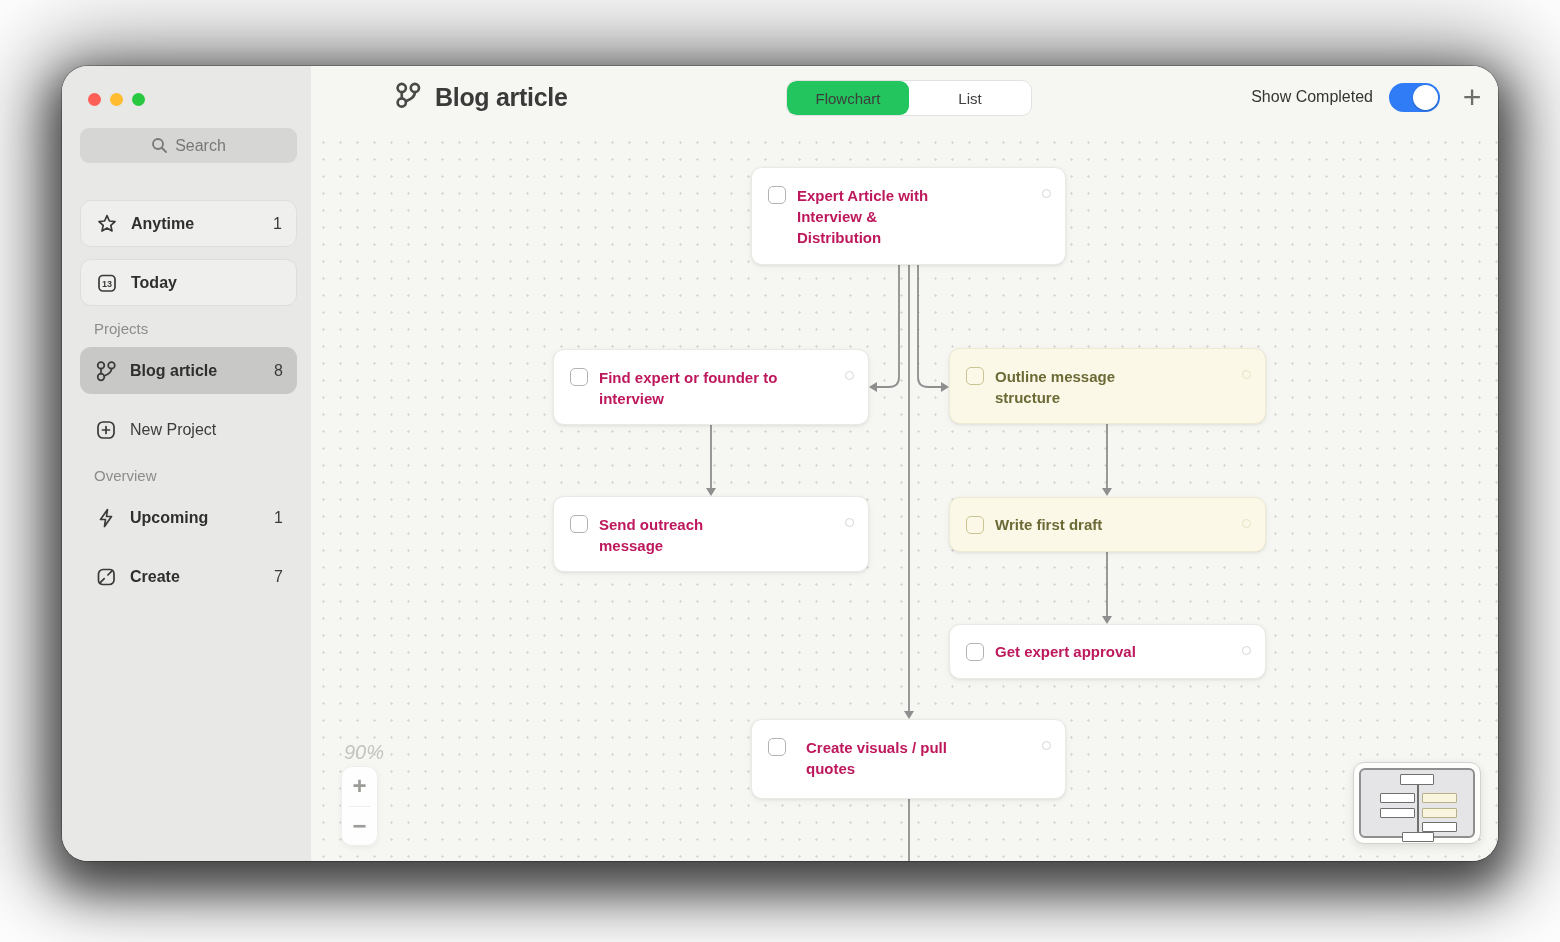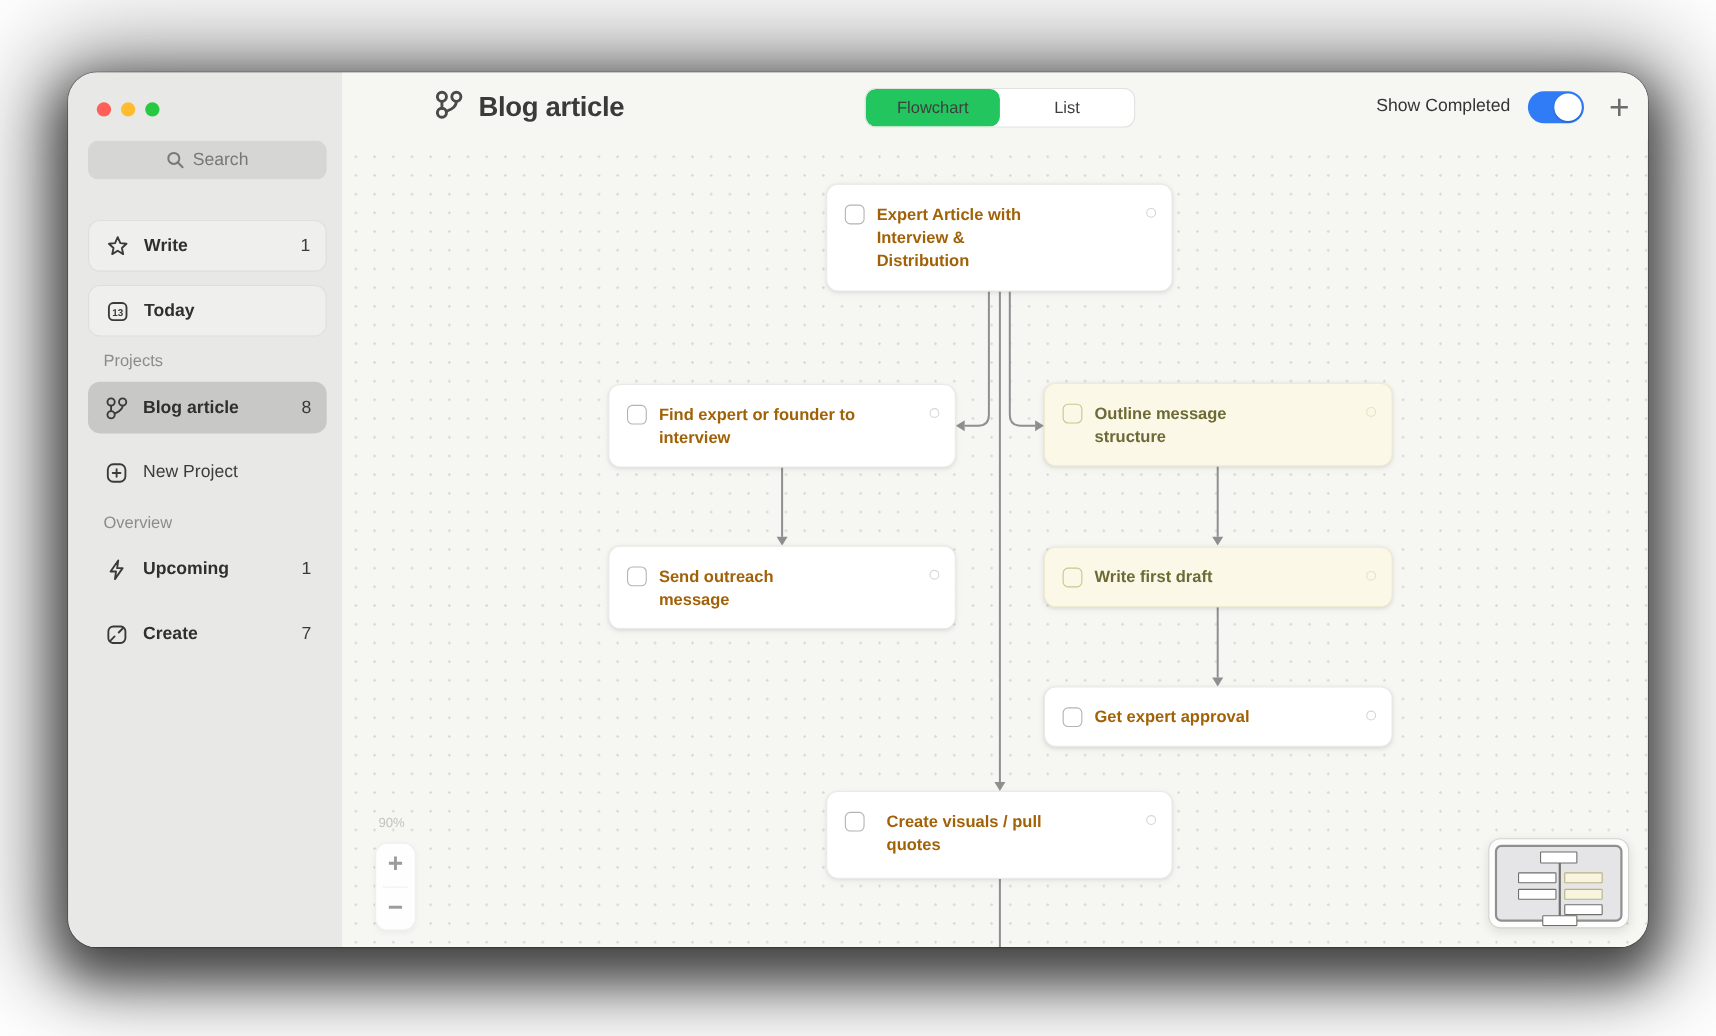--- a/index.html
+++ b/index.html
@@ -69,33 +69,33 @@
   .node {
     position:absolute; background:#ffffff; border:1px solid #e9e9e6; border-radius:11px;
     box-shadow:0 1px 3px rgba(0,0,0,0.07), 0 2px 8px rgba(0,0,0,0.04);
     display:flex; align-items:flex-start; gap:11px; padding:17px 16px 0 16px;
   }
   .node.single { align-items:center; padding-top:0; }
   .node .chk {
     flex:0 0 auto; width:18px; height:18px; border:1.6px solid #b3b3b0; border-radius:5px; background:#fff; margin-top:1px;
   }
   .node.single .chk { margin-top:0; }
-  .node .lbl { font-size:15px; font-weight:600; color:#a16207; line-height:21px; }
+  .node .lbl { font-size:15px; font-weight:600; color:#be185d; line-height:21px; }
   .node .handle {
     position:absolute; right:14px; top:21px; width:9px; height:9px; border-radius:50%;
     border:1.6px solid #d6d6d2; background:transparent;
   }
   .node.single .handle { top:50%; margin-top:-6px; }
   .node.yellow { background:#fbf8e7; border-color:#efead2; }
   .node.yellow .lbl { color:#6c6a36; }
   .node.yellow .chk { border-color:#cac492; background:#fbf8e7; }
   .node.yellow .handle { border-color:#e7e2c2; }
 
   
-  .zoom-label { position:absolute; left:33px; top:613px; font-size:12px; color:#c3c3bf; }
+  .zoom-label { position:absolute; left:33px; top:613px; font-size:20px; color:#c3c3bf;font-style:italic; }
   .zoom-panel {
     position:absolute; left:30px; top:638px; width:37px; height:80px;
     background:rgba(255,255,255,0.9); border:1px solid #eeeeec; border-radius:11px;
     box-shadow:0 2px 6px rgba(0,0,0,0.05); display:flex; flex-direction:column;
   }
   .zoom-btn { flex:1; display:flex; align-items:center; justify-content:center; font-size:24px; font-weight:600; color:#9c9c98; }
   .zoom-divider { height:1px; background:#f0f0ee; margin:0 6px; }
 
   
   .minimap {
@@ -131,21 +131,21 @@
         <span>Search</span>
       </div>
 
       <div class="side-rows" id="side-rows">
           <div class="srow card">
             <span class="ic">
               <svg width="24" height="24" viewBox="0 0 24 24">
                 <path d="M12 3.6 L14.4 9 L20 9.6 L15.8 13.4 L17 19 L12 16 L7 19 L8.2 13.4 L4 9.6 L9.6 9 Z" fill="none" stroke="#3a3a39" stroke-width="1.7" stroke-linecap="round" stroke-linejoin="round"></path>
               </svg>
             </span>
-            <span>Write</span>
+            <span>Anytime</span>
             <span class="count">1</span>
           </div>
           <div class="srow card">
             <span class="ic">
               <svg width="24" height="24" viewBox="0 0 24 24">
                 <rect x="4" y="4.5" width="16" height="15.5" rx="4" fill="none" stroke="#3a3a39" stroke-width="1.7" stroke-linecap="round" stroke-linejoin="round"></rect>
                 <text x="12" y="16" text-anchor="middle" font-size="9" font-weight="bold" font-family="Liberation Sans, sans-serif" fill="#3a3a39" stroke="none">13</text>
               </svg>
             </span>
             <span>Today</span>

